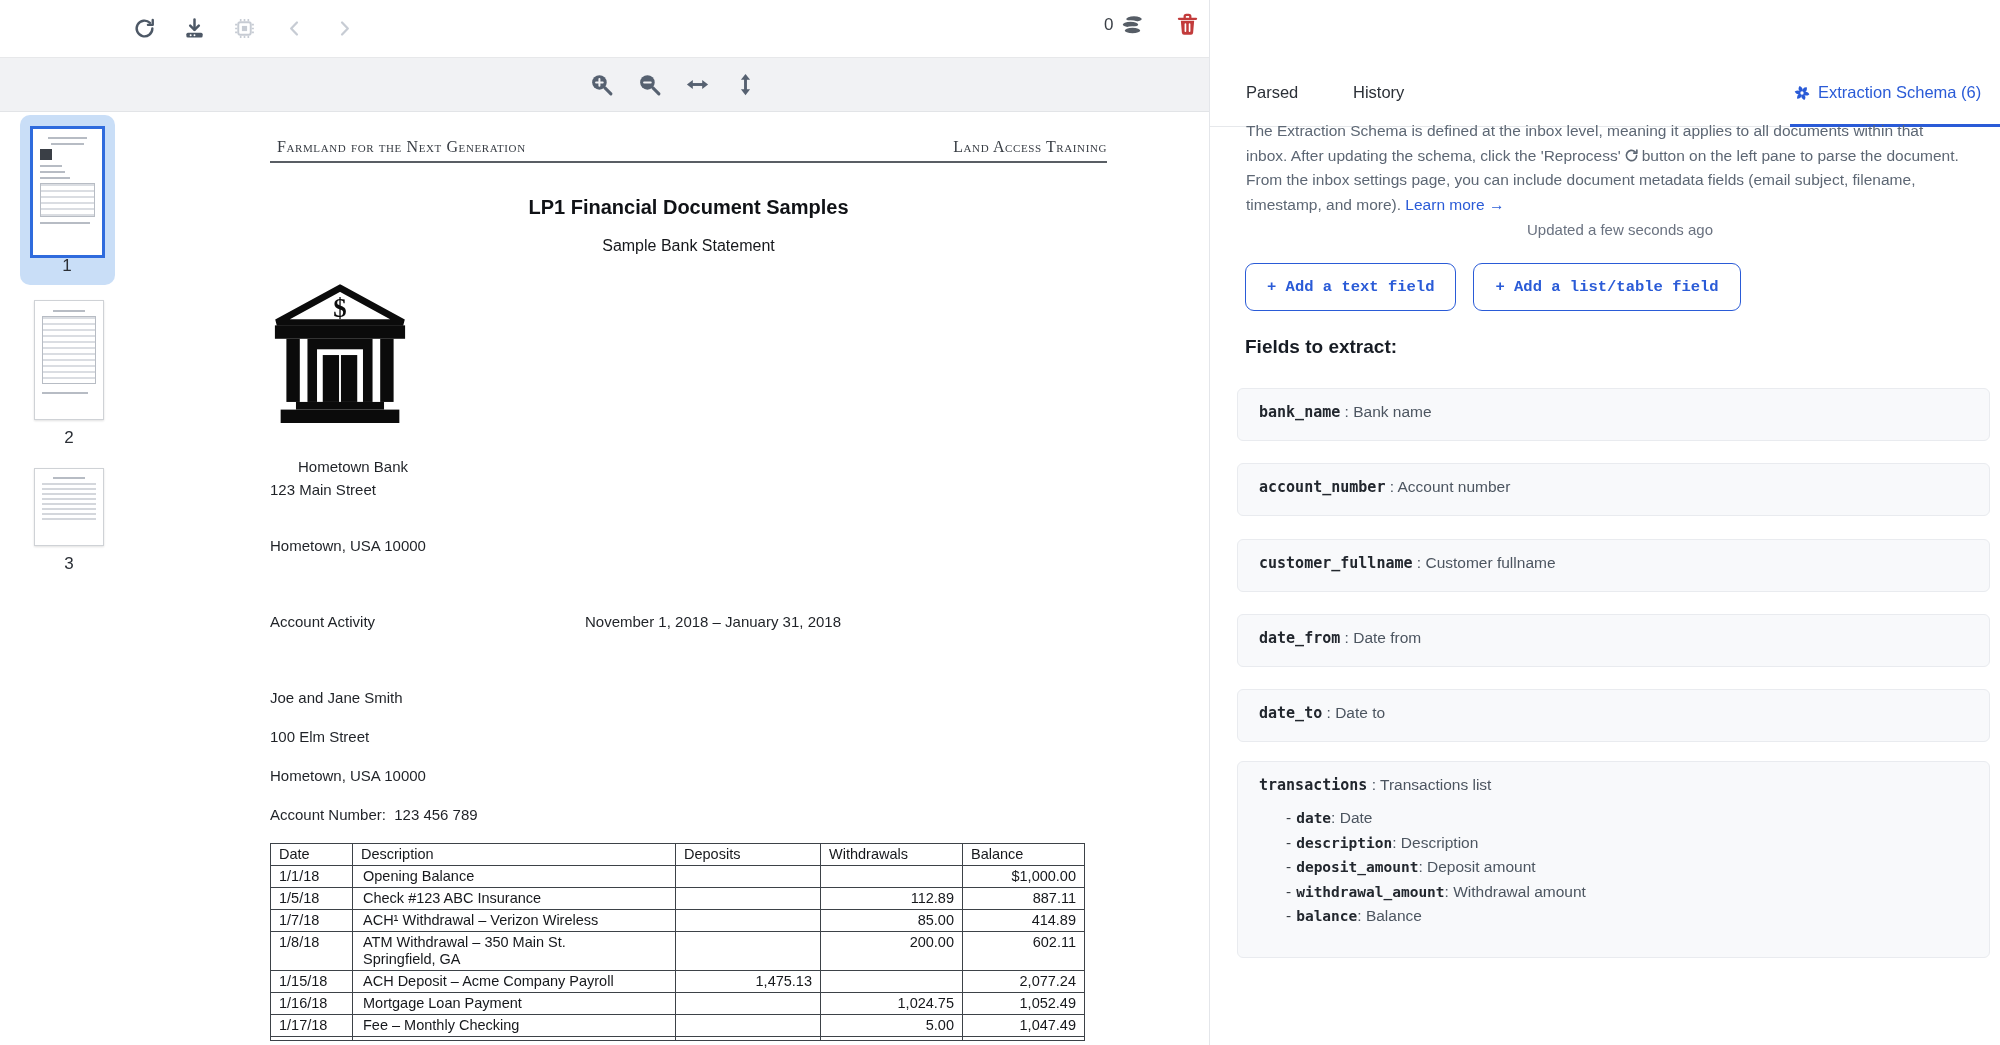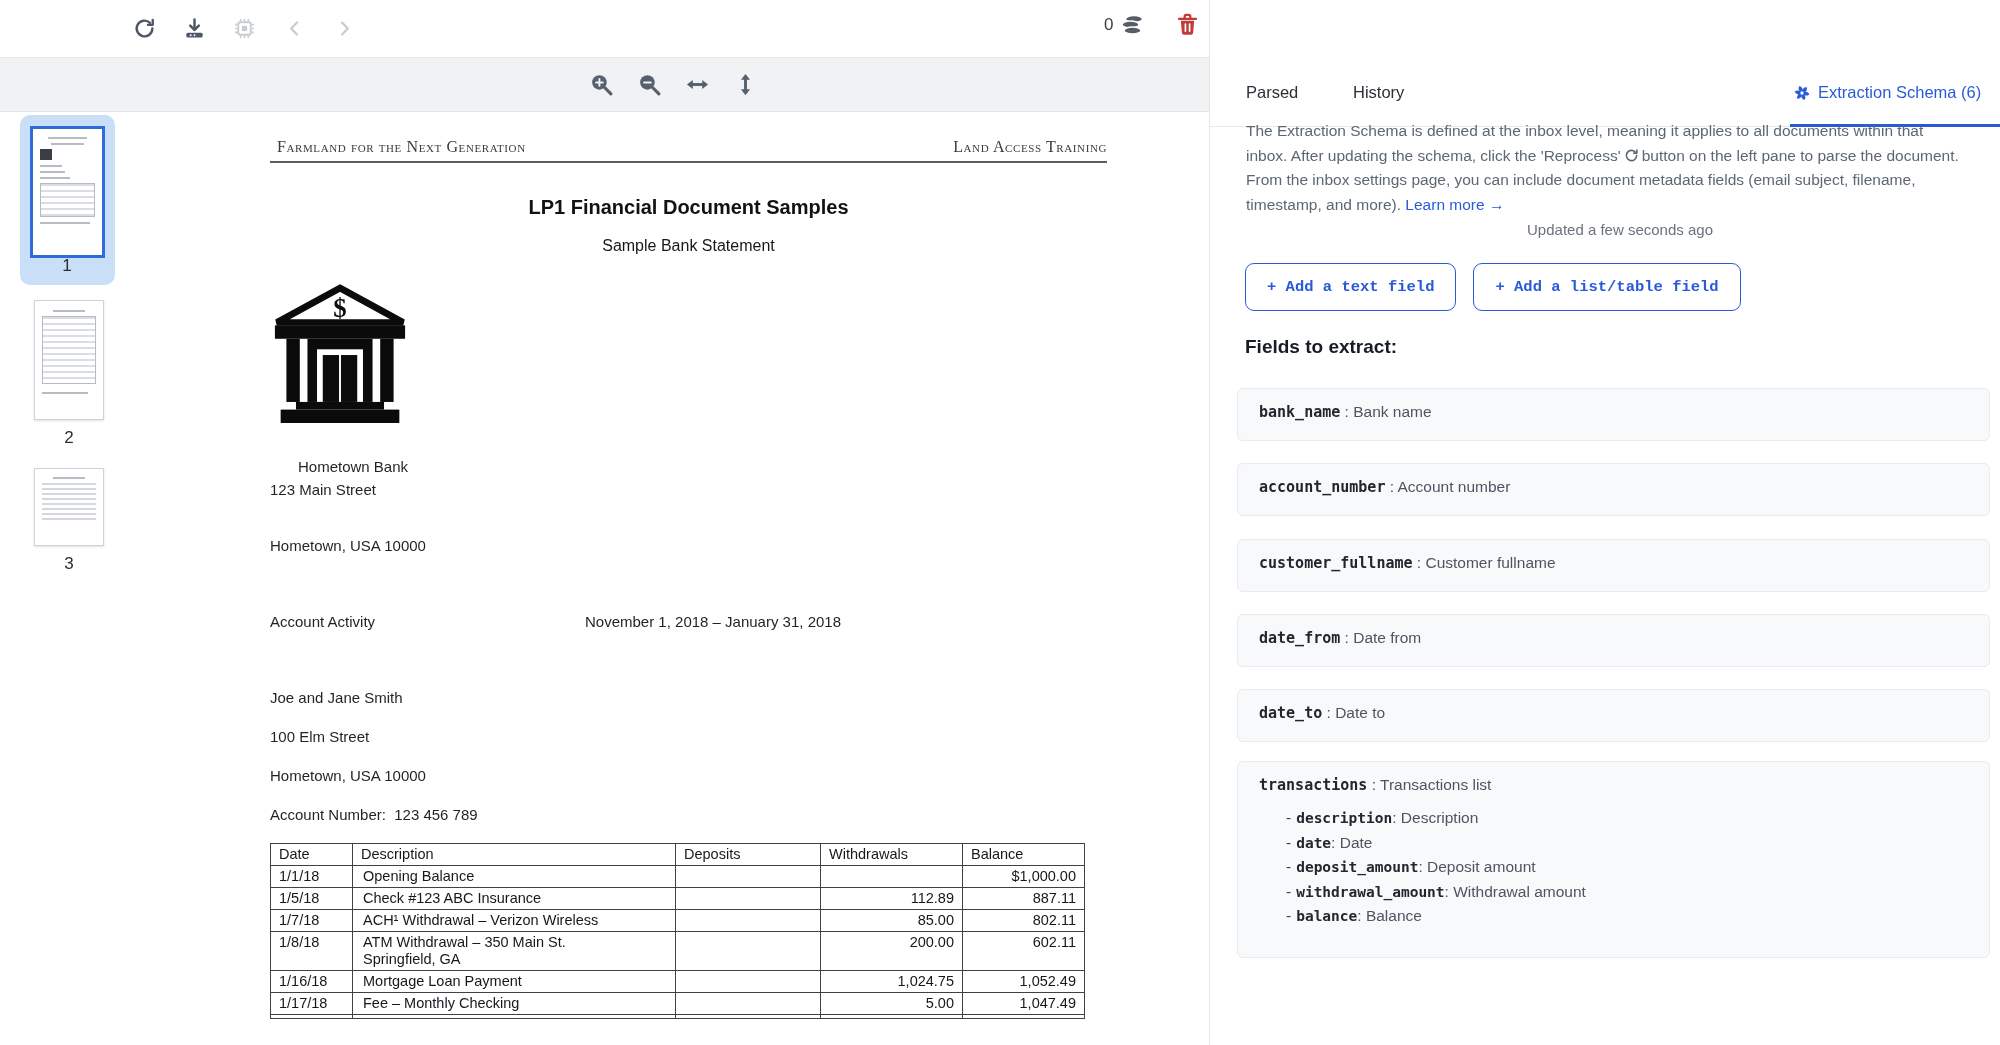--- a/index.html
+++ b/index.html
@@ -278,29 +278,36 @@
       <td class="desc">Check #123 ABC Insurance</td>
       <td class="num"></td>
       <td class="num">112.89</td>
       <td class="num">887.11</td>
     </tr>
     <tr>
       <td>1/7/18</td>
       <td class="desc">ACH¹ Withdrawal – Verizon Wireless</td>
       <td class="num"></td>
       <td class="num">85.00</td>
-      <td class="num">802.11</td>
+      <td class="num">414.89</td>
     </tr>
     <tr>
       <td>1/8/18</td>
       <td class="desc">ATM Withdrawal – 350 Main St.
 Springfield, GA</td>
       <td class="num"></td>
       <td class="num">200.00</td>
       <td class="num">602.11</td>
+    </tr>
+    <tr>
+      <td>1/15/18</td>
+      <td class="desc">ACH Deposit – Acme Company Payroll</td>
+      <td class="num">1,475.13</td>
+      <td class="num"></td>
+      <td class="num">2,077.24</td>
     </tr>
     <tr>
       <td>1/16/18</td>
       <td class="desc">Mortgage Loan Payment</td>
       <td class="num"></td>
       <td class="num">1,024.75</td>
       <td class="num">1,052.49</td>
     </tr>
     <tr>
       <td>1/17/18</td>
@@ -373,24 +380,24 @@
     <div class="field-card fc-4">
       <span class="fname">date_to</span><span class="fdesc"> : Date to</span>
     </div>
 
     <div class="field-card fc-tx">
       <div>
         <span class="fname">transactions</span><span class="fdesc"> : Transactions list</span>
       </div>
       <div class="sub-list">
         <div class="sub-line">
-          <span class="bullet">-</span><span class="fname">description</span><span class="fdesc">: Description</span>
+          <span class="bullet">-</span><span class="fname">date</span><span class="fdesc">: Date</span>
         </div>
         <div class="sub-line">
-          <span class="bullet">-</span><span class="fname">date</span><span class="fdesc">: Date</span>
+          <span class="bullet">-</span><span class="fname">description</span><span class="fdesc">: Description</span>
         </div>
         <div class="sub-line">
           <span class="bullet">-</span><span class="fname">deposit_amount</span><span class="fdesc">: Deposit amount</span>
         </div>
         <div class="sub-line">
           <span class="bullet">-</span><span class="fname">withdrawal_amount</span><span class="fdesc">: Withdrawal amount</span>
         </div>
         <div class="sub-line">
           <span class="bullet">-</span><span class="fname">balance</span><span class="fdesc">: Balance</span>
         </div>

